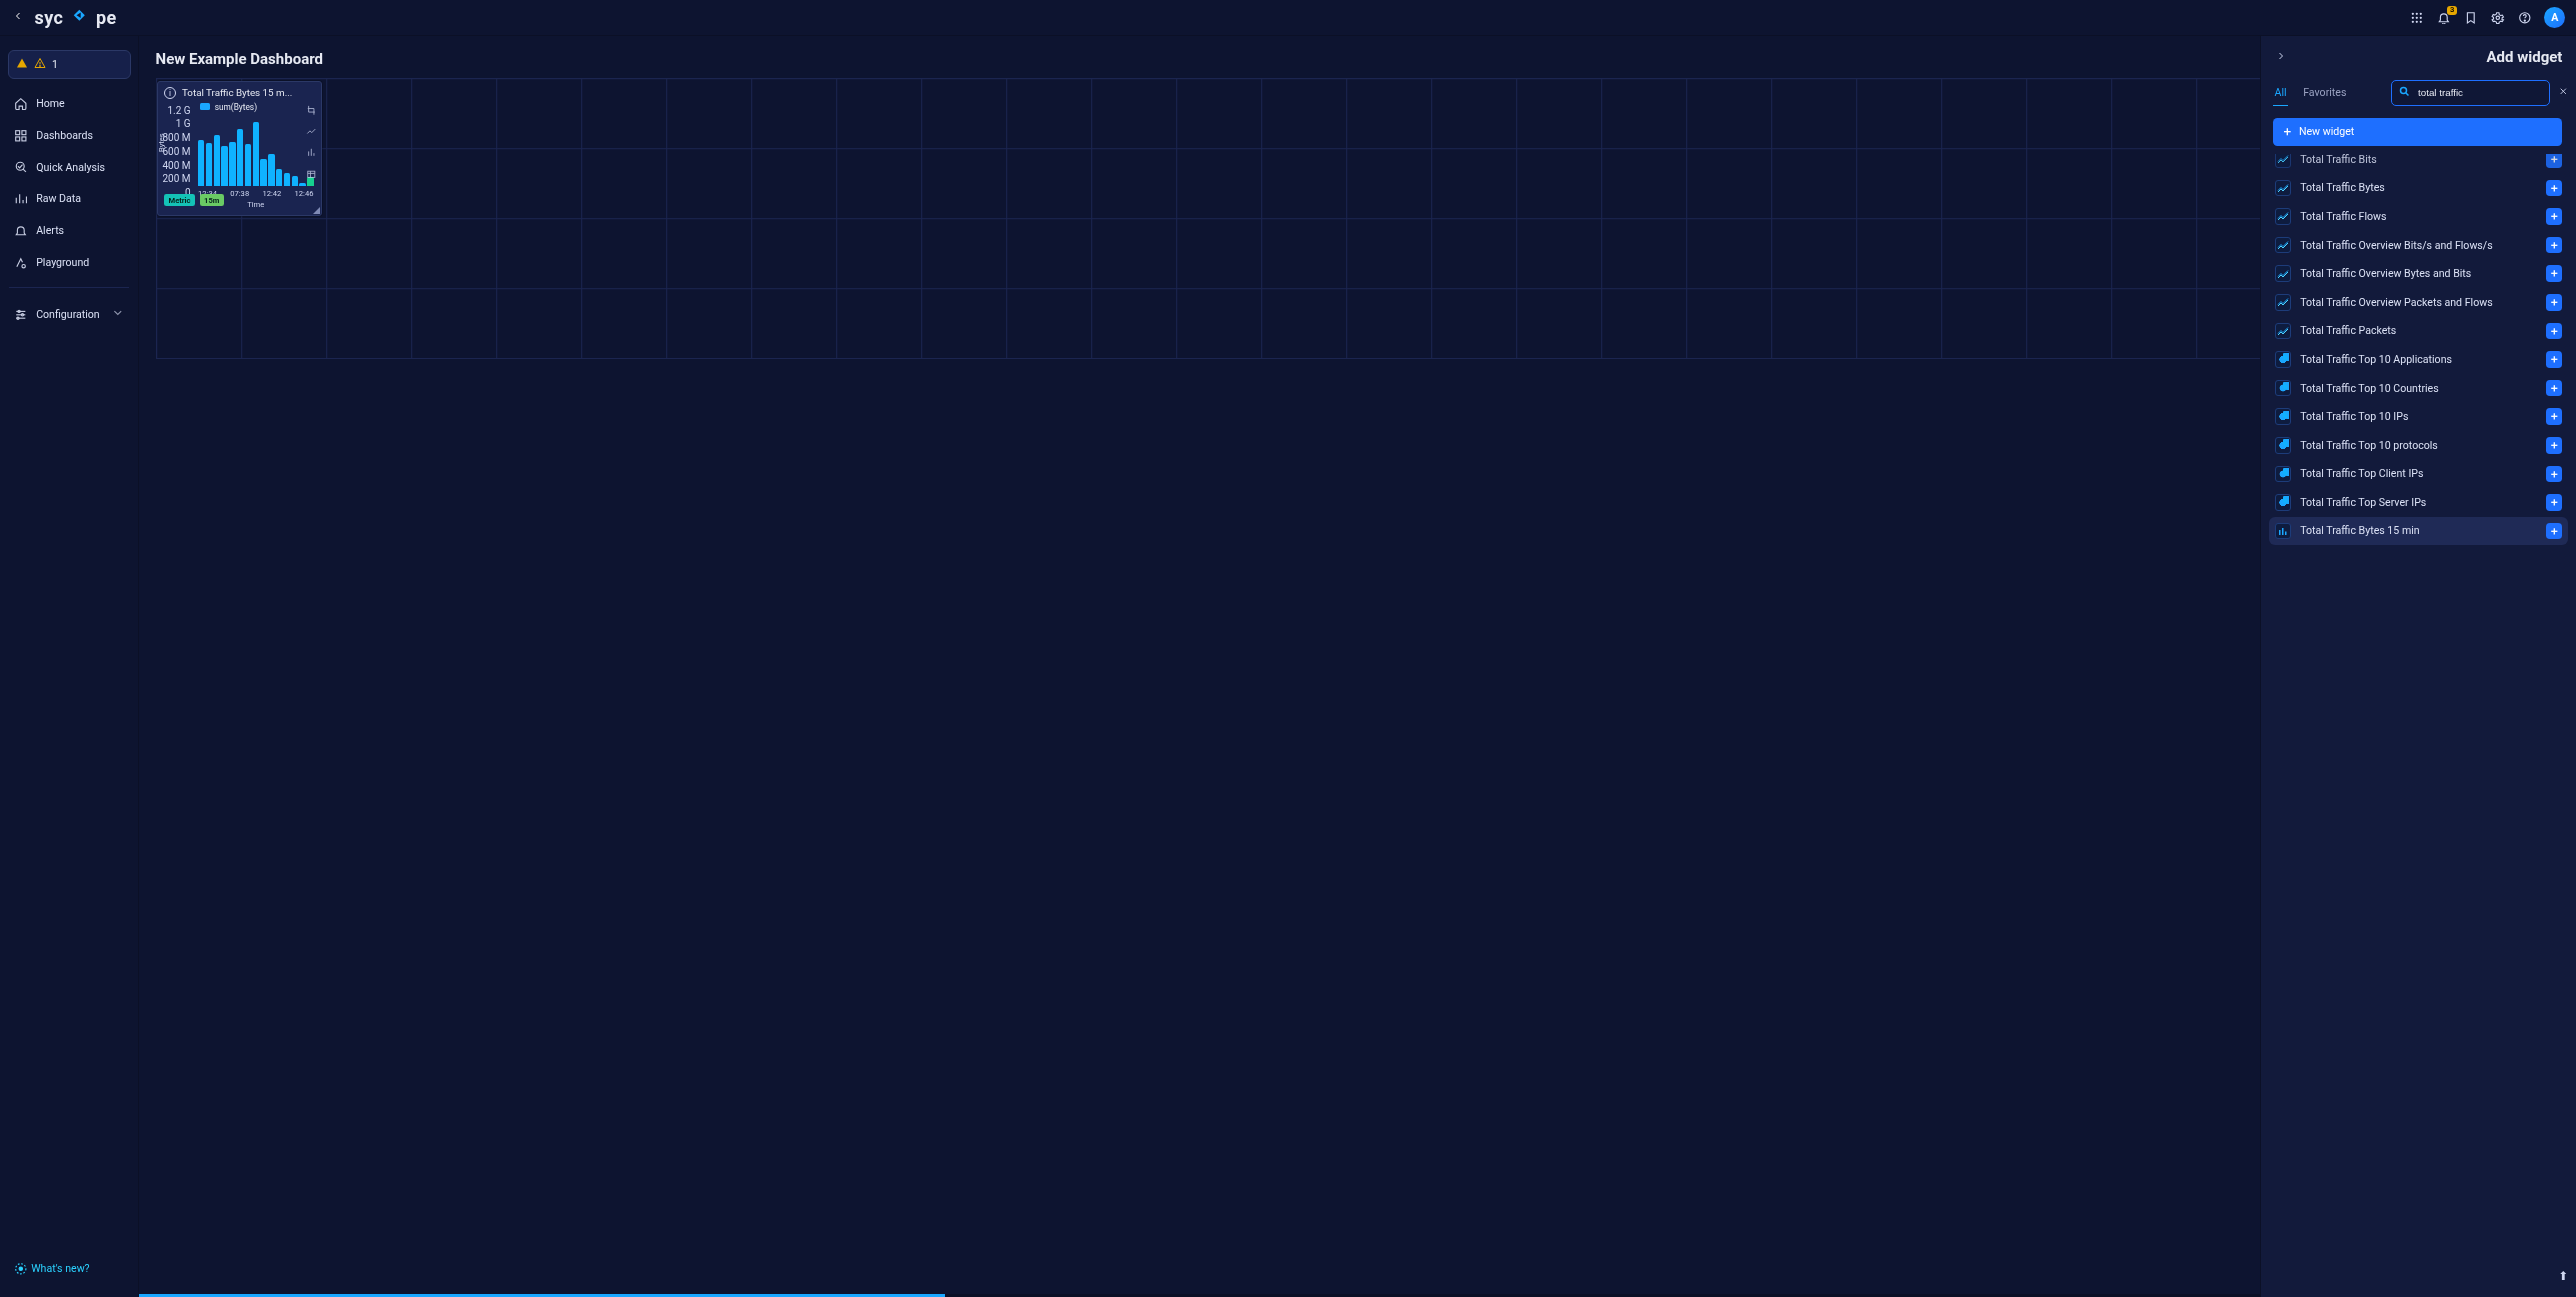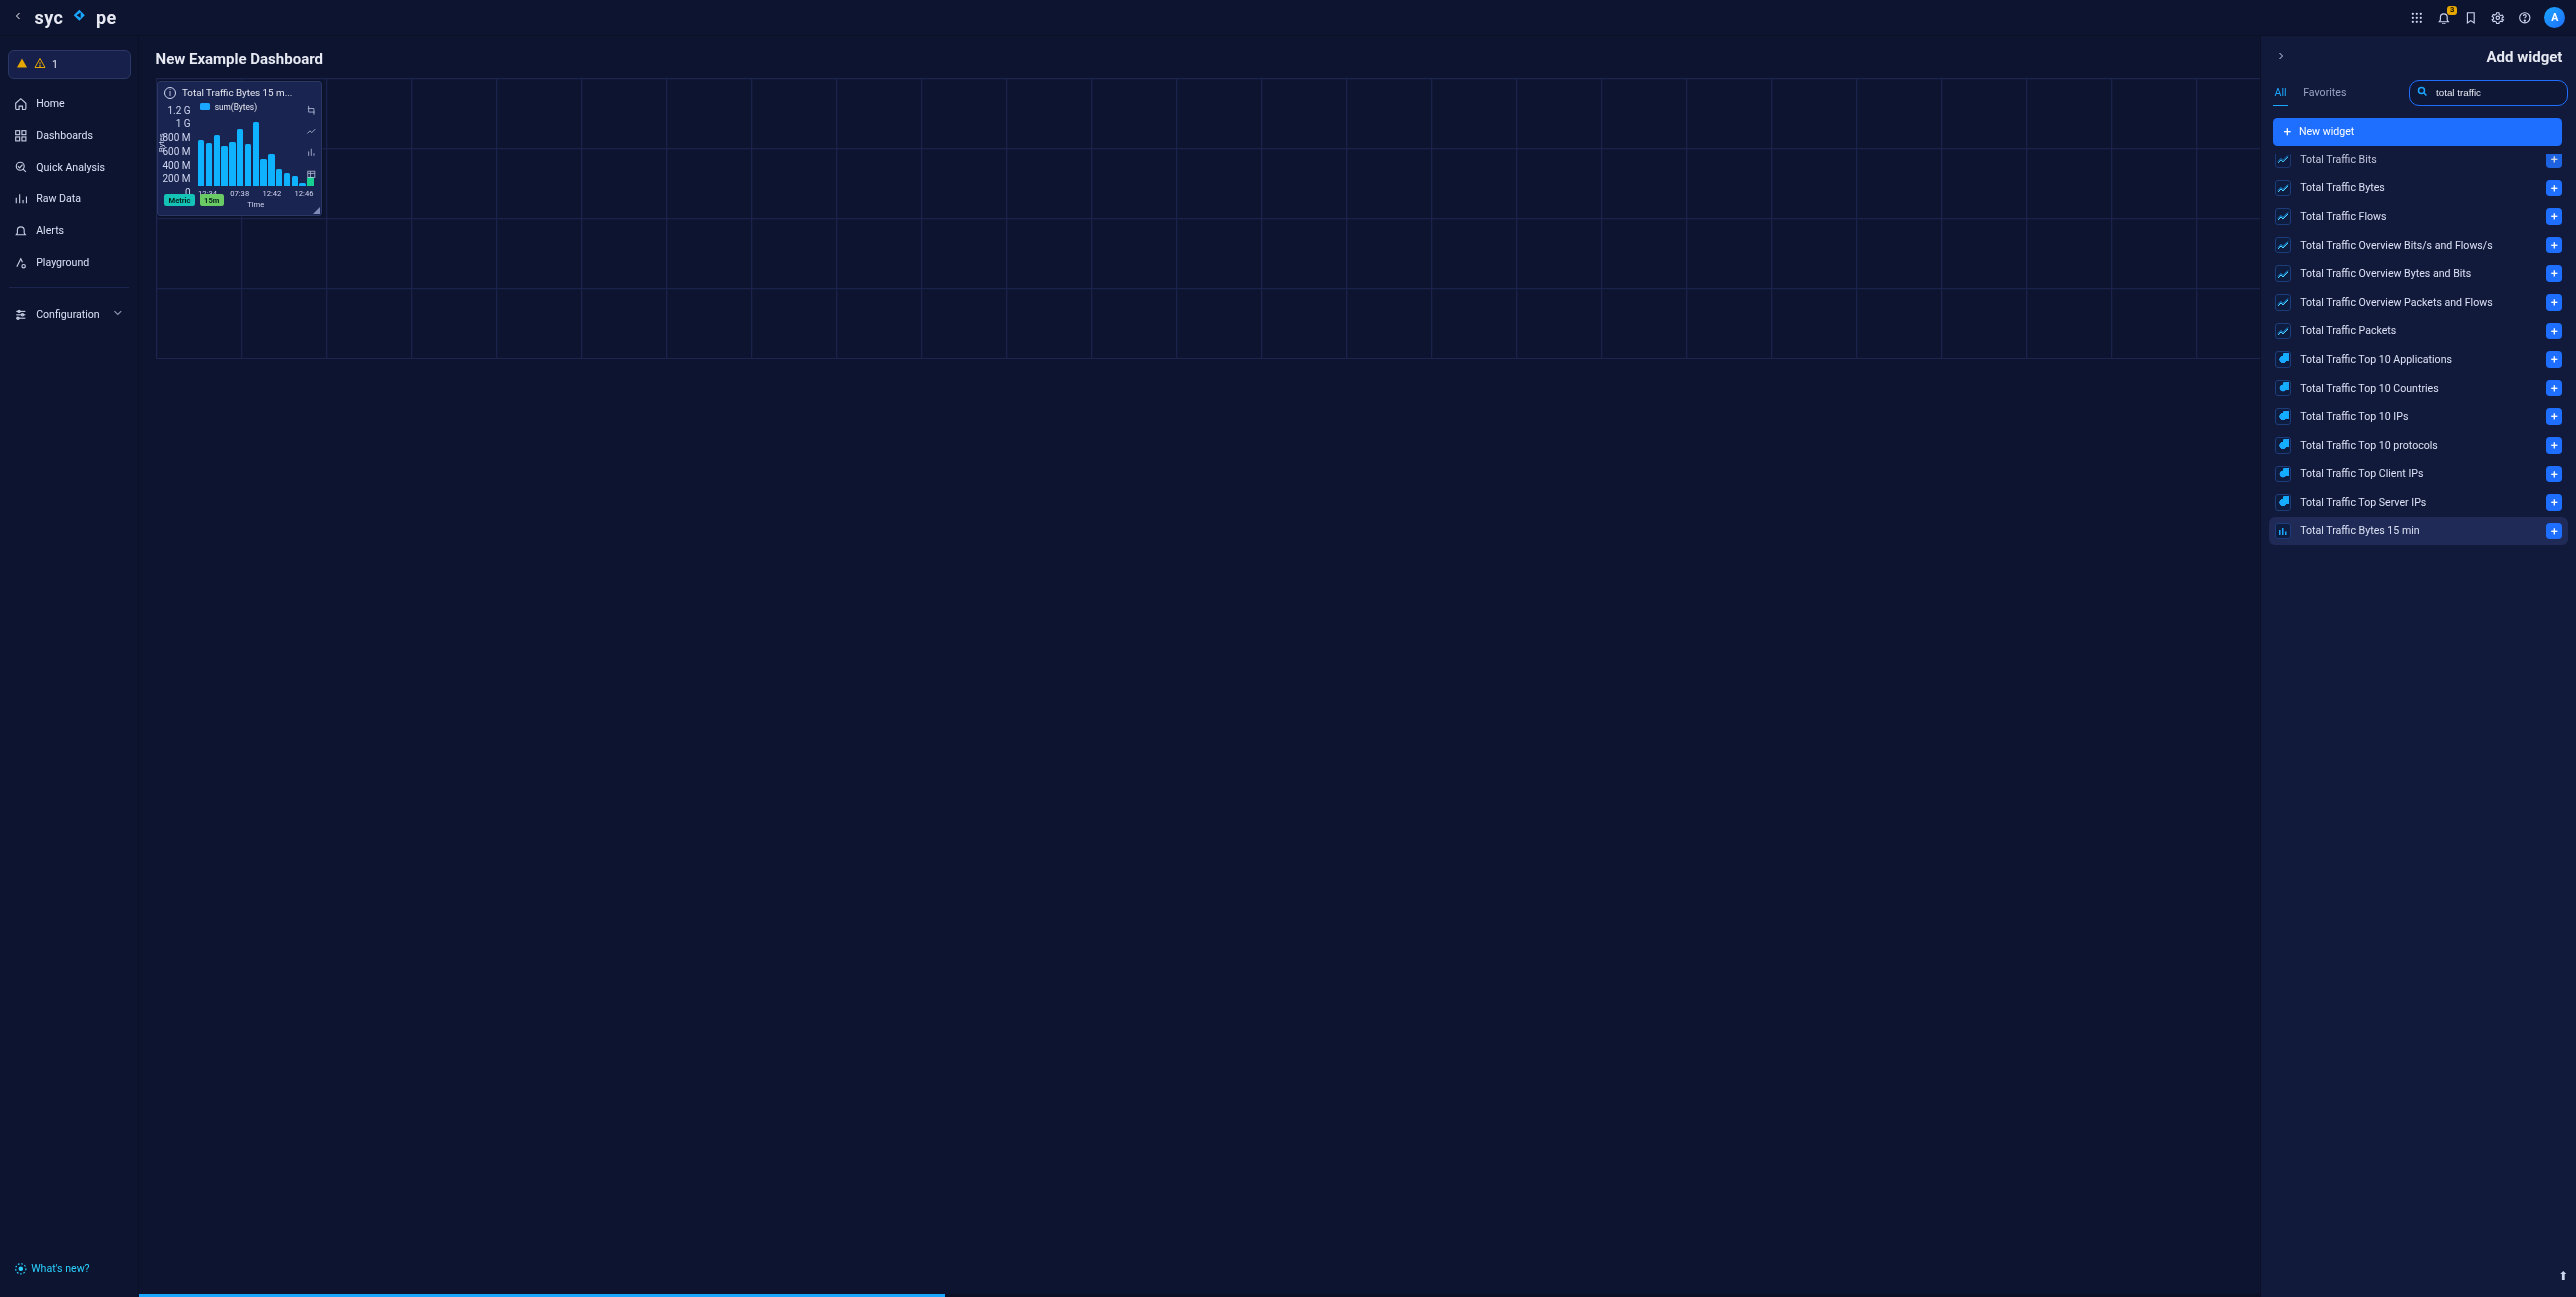--- a/index.html
+++ b/index.html
@@ -98,25 +98,25 @@
   .tag.t15{background:#6acb64}
 
   .widget-side-icons{position:absolute;right:4.5px;top:23px;display:flex;flex-direction:column;gap:7.6px;color:#cfd6f0}
   .widget-side-icons svg{width:10.6px;height:10.6px;opacity:.8}
   .resize-handle{position:absolute;right:1.5px;bottom:1.5px;width:0;height:0;border-left:7.6px solid transparent;border-bottom:7.6px solid #7f8ab5}
 
   .rightpanel{width:316px;background:var(--panel);border-left:0.8px solid #0b1026;display:flex;flex-direction:column;min-height:0}
   .rp-head{display:flex;align-items:center;justify-content:space-between;padding:10.6px 13.6px 6px 10.6px}
   .rp-head h2{margin:0;font-size:15px;font-weight:700}
   .rp-head .collapse{color:#cfd6f0;cursor:pointer;padding:3px}
-  .rp-row{display:flex;align-items:center;justify-content:space-between;padding:6px 8px 0 12px;gap:9px}
+  .rp-row{display:flex;align-items:center;justify-content:space-between;padding:6px 26px 0 12px;gap:9px}
   .tabs{display:flex;gap:13.6px}
   .tab{position:relative;padding:6px 1.5px;color:#9aa2c1;cursor:pointer}
   .tab.active{color:#1aa7ff;border-bottom:1.5px solid #1aa7ff}
-  .search{flex:1;max-width:159px;display:flex;align-items:center;gap:6px;border:0.8px solid #1e6fff;border-radius:10px;padding:4.5px 6px;background:#0f1736}
+  .search{flex:1;max-width:159px;display:flex;align-items:center;gap:6px;border:0.8px solid #1e6fff;border-radius:5px;padding:4.5px 6px;background:#0f1736}
   .search input{flex:1;background:transparent;border:none;outline:none;color:#e6e9f2;font-size:9.8px}
   .search .x{color:#cfd6f0;cursor:pointer}
   .new-widget{margin:12px 13.6px 7.6px 12px;background:#1e6fff;border-radius:4.5px;padding:7.6px 10.6px;display:flex;align-items:center;gap:7.6px;color:#fff;cursor:pointer}
   .new-widget .plus{font-size:13.6px;line-height:1}
 
   .list{flex:1;overflow:auto;padding:0 7.6px 12px 7.6px}
   .li{display:flex;align-items:center;gap:9px;padding:6px 6px;border-radius:6px}
   .li:hover,.li.hovered{background:#1f2a56}
   .wicon{width:16.6px;height:16.6px;border-radius:3px;display:flex;align-items:center;justify-content:center}
   .wicon.line{background:#0e1c3f;border:0.8px solid #1d3c7a}

